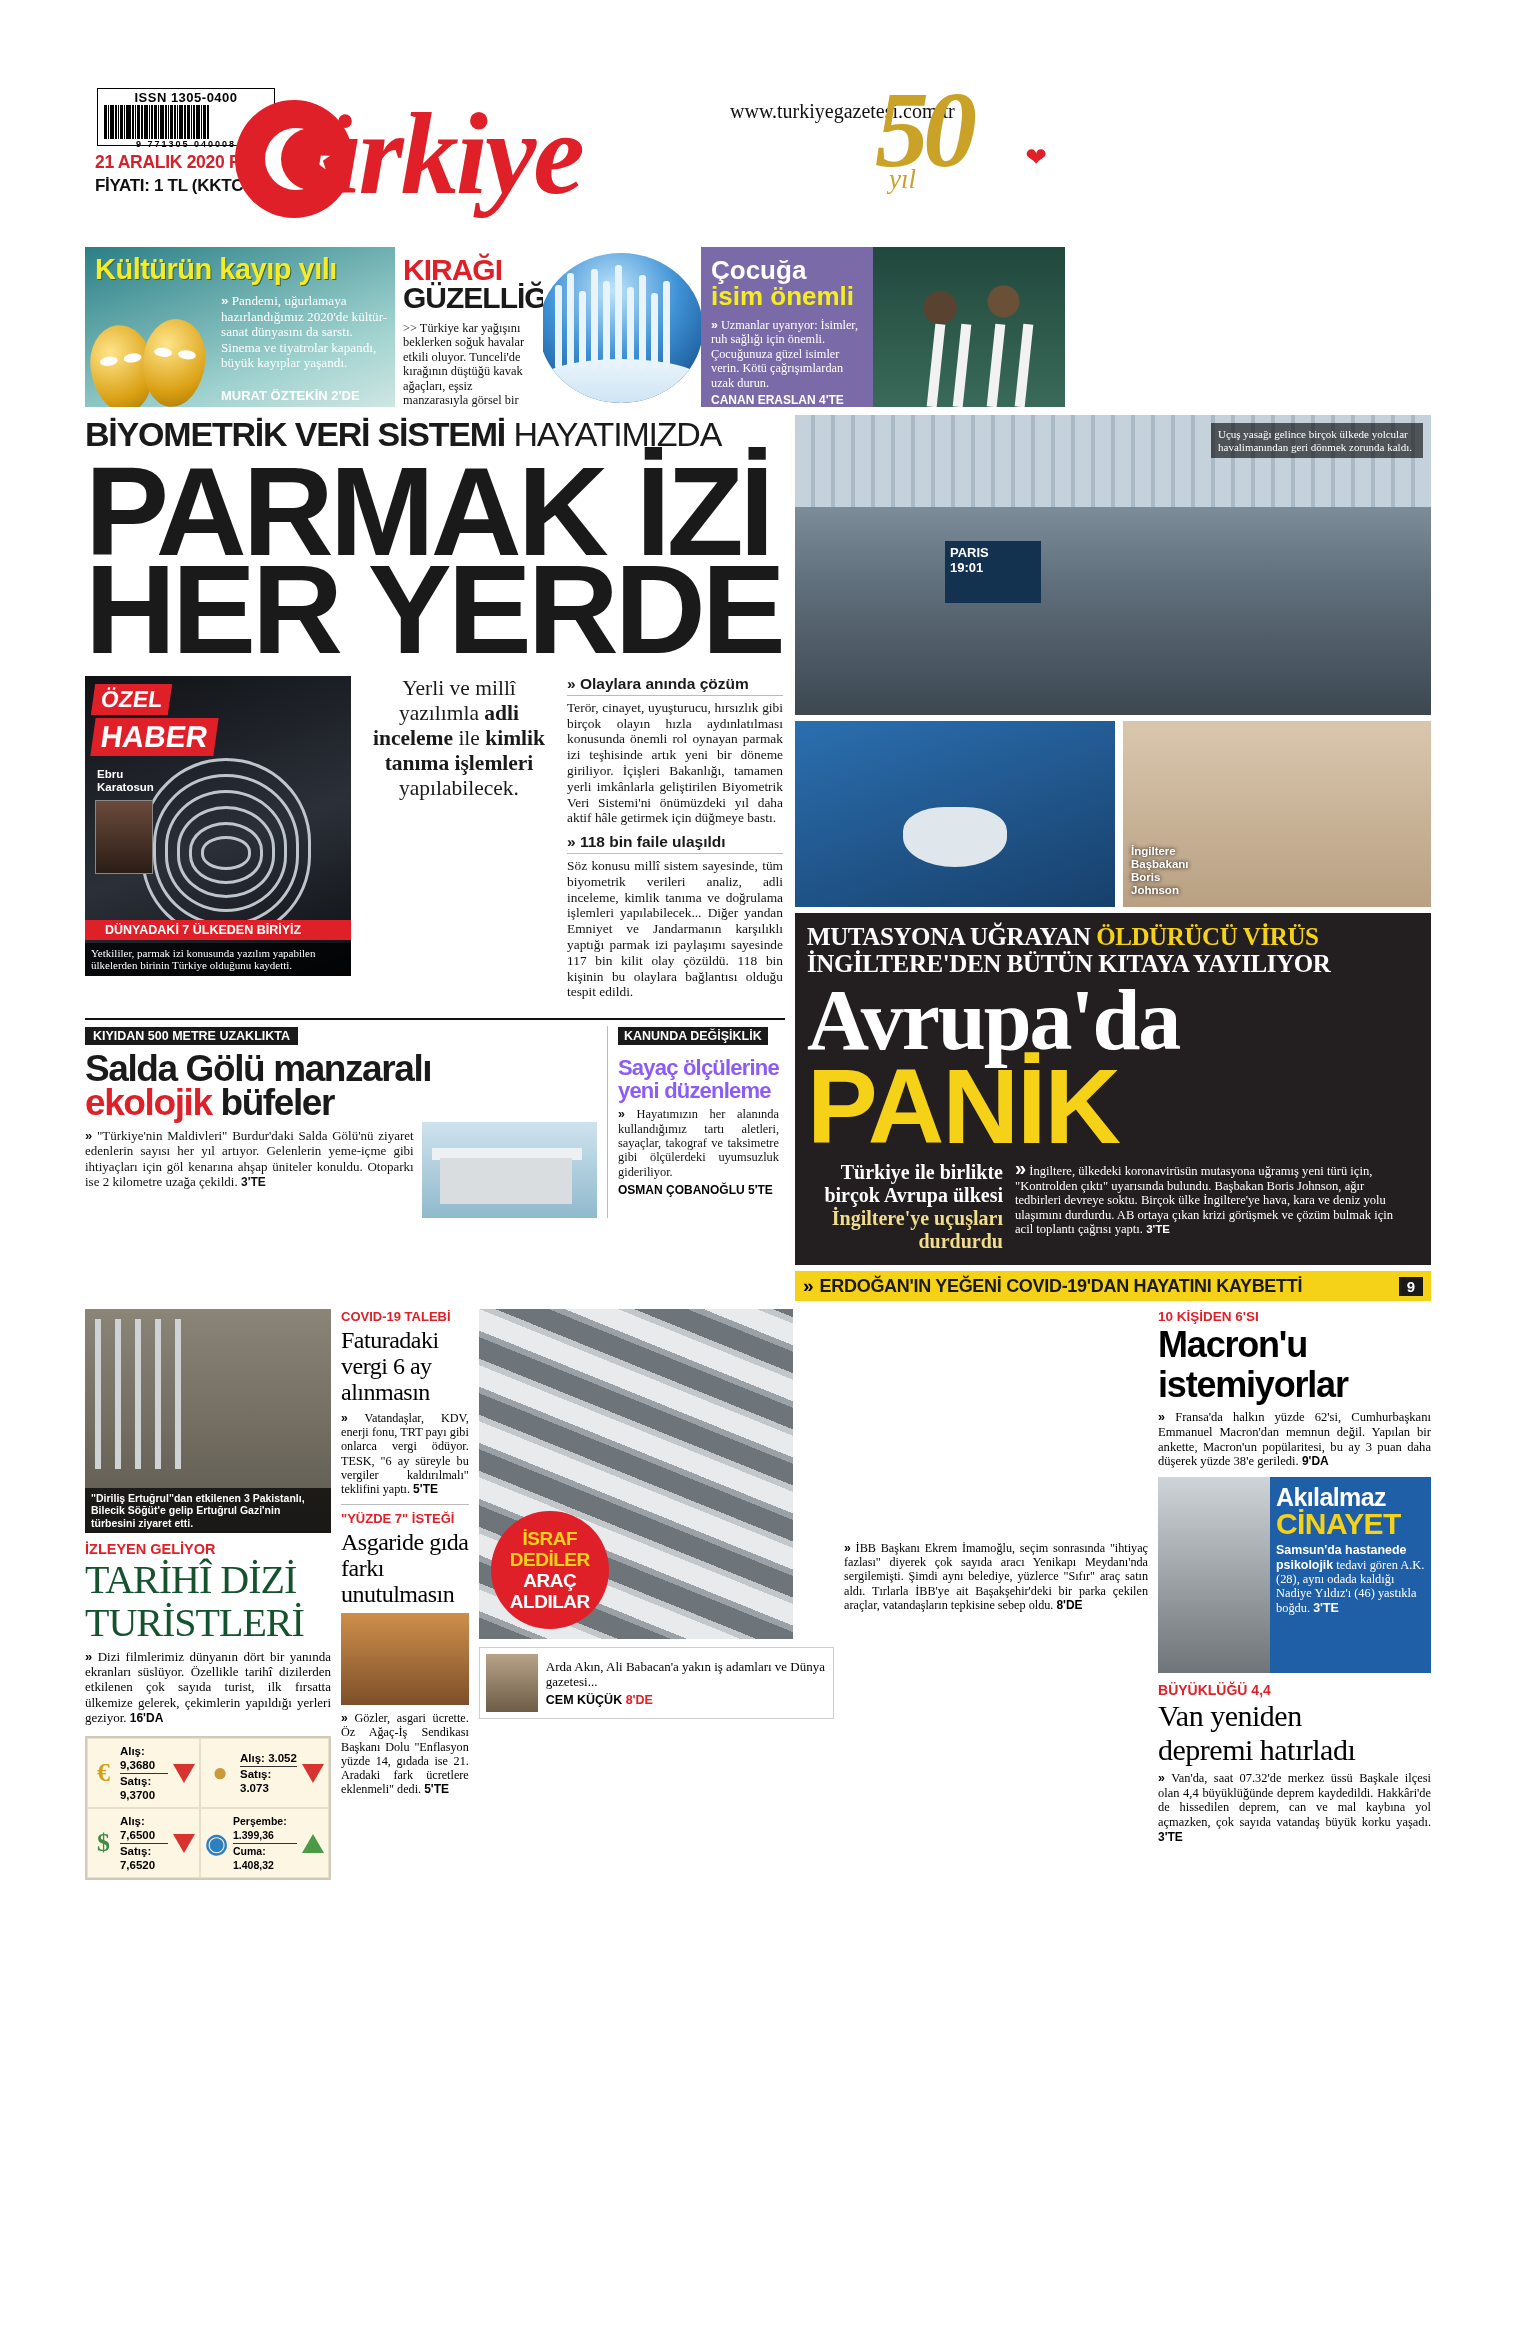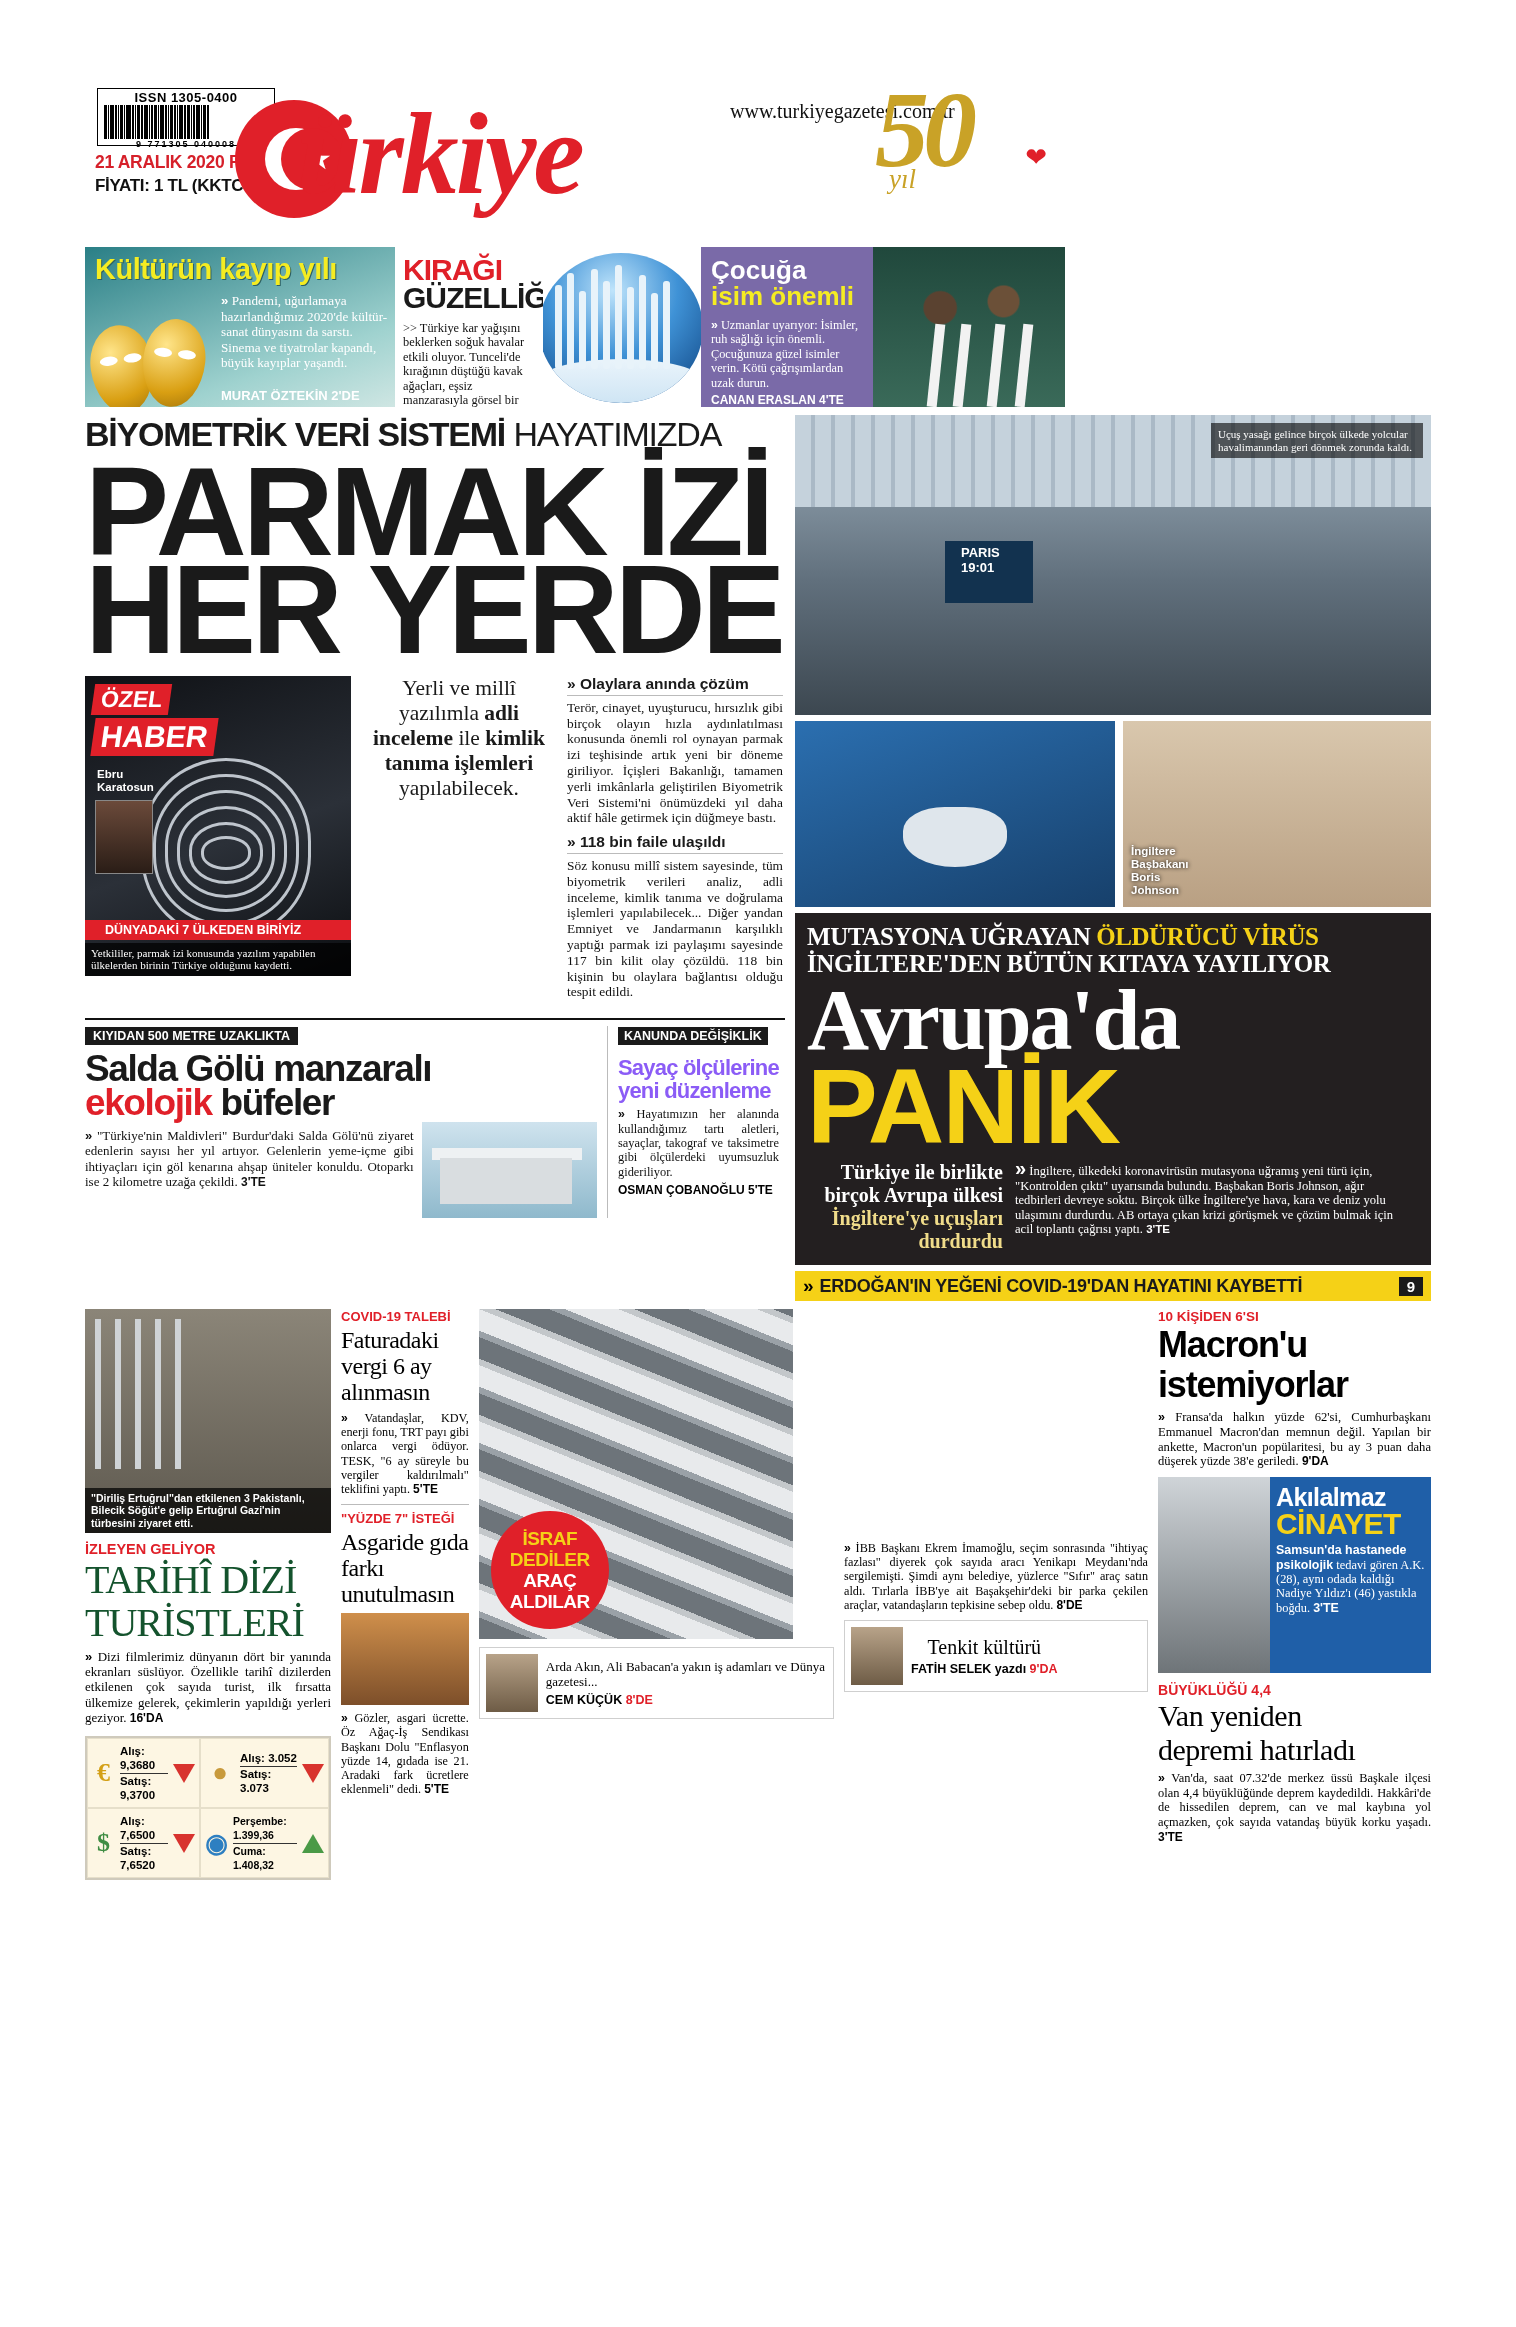--- a/index.html
+++ b/index.html
@@ -195,23 +195,23 @@
   .kanun-head { font-family:"Liberation Sans",sans-serif; font-weight:bold; font-size:22px;
     line-height:23px; letter-spacing:-.8px; margin-top:11px; color:#8b5cf6; }
   .kanun-body { font-size:12.4px; line-height:14.4px; margin-top:5px; color:#111; text-align:justify; }
   .kanun-by { font-family:"Liberation Sans",sans-serif; font-weight:bold; font-size:12px; margin-top:4px; }
 
   
   .airport { width:100%; height:300px; position:relative;
     background:linear-gradient(#9fb0bd,#61707d 55%,#3c4750); overflow:hidden; }
   .airport .ceil { position:absolute; top:0; left:0; width:100%; height:92px;
     background:repeating-linear-gradient(90deg,#c5d2dc 0 16px,#aab9c6 16px 20px); }
-  .airport .board { position:absolute; left:150px; top:126px; width:88px; height:62px;
+  .airport .board { position:absolute; left:150px; top:126px; width:96px; height:62px;
     background:#12324f; color:#fff; font-family:"Liberation Sans",sans-serif; font-size:13px;
-    padding:4px 16px; line-height:15px; font-weight:bold; }
+    padding:4px 5px; line-height:15px; font-weight:bold; }
   .airport .cap { position:absolute; right:8px; top:8px; width:212px; background:rgba(0,0,0,.6);
     color:#fff; font-size:11px; line-height:12.6px; padding:5px 7px; }
 
   .two-photos { display:flex; gap:8px; margin-top:6px; }
   .ph-doc { width:320px; height:186px; background:linear-gradient(160deg,#2b6fb0,#17406b); position:relative; }
   .ph-doc .mask { position:absolute; left:108px; top:86px; width:104px; height:60px; background:#dfe6ec; border-radius:40% 40% 50% 50%; }
   .ph-boris { width:308px; height:186px; background:linear-gradient(#d9c7ad,#b9a083); position:relative; }
   .ph-boris .cap { position:absolute; left:8px; bottom:10px; color:#fff;
     font-family:"Liberation Sans",sans-serif; font-weight:bold; font-size:11.5px; line-height:13px;
     text-shadow:0 0 4px #000; }
@@ -668,30 +668,20 @@
           </div>
         </div>
       </div>
     </div>
 
     <div class="b-col4">
       <div class="cars-cap" style="margin-top:232px">
         <span class="quote">»</span> <span>İBB Başkanı Ekrem İmamoğlu, seçim sonrasında "ihtiyaç fazlası" diyerek çok sayıda aracı Yenikapı Meydanı'nda sergilemişti. Şimdi aynı belediye, yüzlerce "Sıfır" araç satın aldı. Tırlarla İBB'ye ait Başakşehir'deki bir parka çekilen araçlar, vatandaşların tepkisine sebep oldu.</span>
         <b class="small-caps-by">8'DE</b>
       </div>
-      <div class="byline-box">
-        <div class="av"></div>
-        <div class="tx tenkit">
-          <div class="t1">Tenkit kültürü</div>
-          <div class="nm">
-            <span>FATİH SELEK yazdı</span>
-            <span class="r">9'DA</span>
-          </div>
-        </div>
-      </div>
     </div>
 
     <div class="b-col5">
       <div class="ten-tag">10 KİŞİDEN 6'SI</div>
       <div class="macron-head">Macron'u</div>
       <div class="macron-head lt">istemiyorlar</div>
       <div class="macron-body">
         <span class="quote">»</span> <span>Fransa'da halkın yüzde 62'si, Cumhurbaşkanı Emmanuel Macron'dan memnun değil. Yapılan bir ankette, Macron'un popülaritesi, bu ay 3 puan daha düşerek yüzde 38'e geriledi.</span>
         <b class="small-caps-by">9'DA</b>
       </div>

